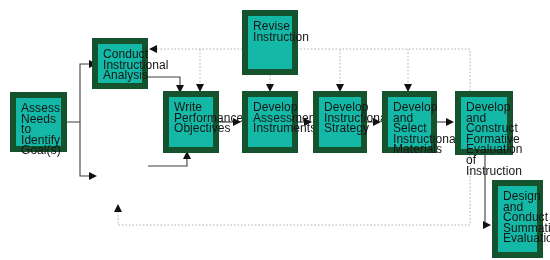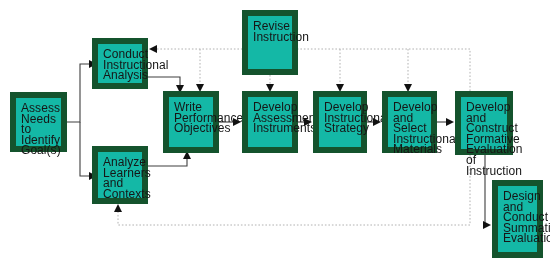--- a/index.html
+++ b/index.html
@@ -143,24 +143,20 @@
 
   <div class="node" style="left:10px; top:92px; width:57px; height:60px;">Assess
 Needs to
 Identify
 Goal(s)</div>
 
   <div class="node" style="left:92px; top:38px; width:56px; height:51px;">Conduct
 Instructional
 Analysis</div>
 
-  <div class="node" style="left:92px; top:146px; width:56px; height:58px;">Analyze
-Learners
-and
-Contexts</div>
 
   <div class="node" style="left:163px; top:91px; width:56px; height:62px;">Write
 Performance
 Objectives</div>
 
   <div class="node" style="left:242px; top:10px; width:56px; height:65px;">Revise
 Instruction</div>
 
   <div class="node" style="left:242px; top:91px; width:56px; height:62px;">Develop
 Assessment

